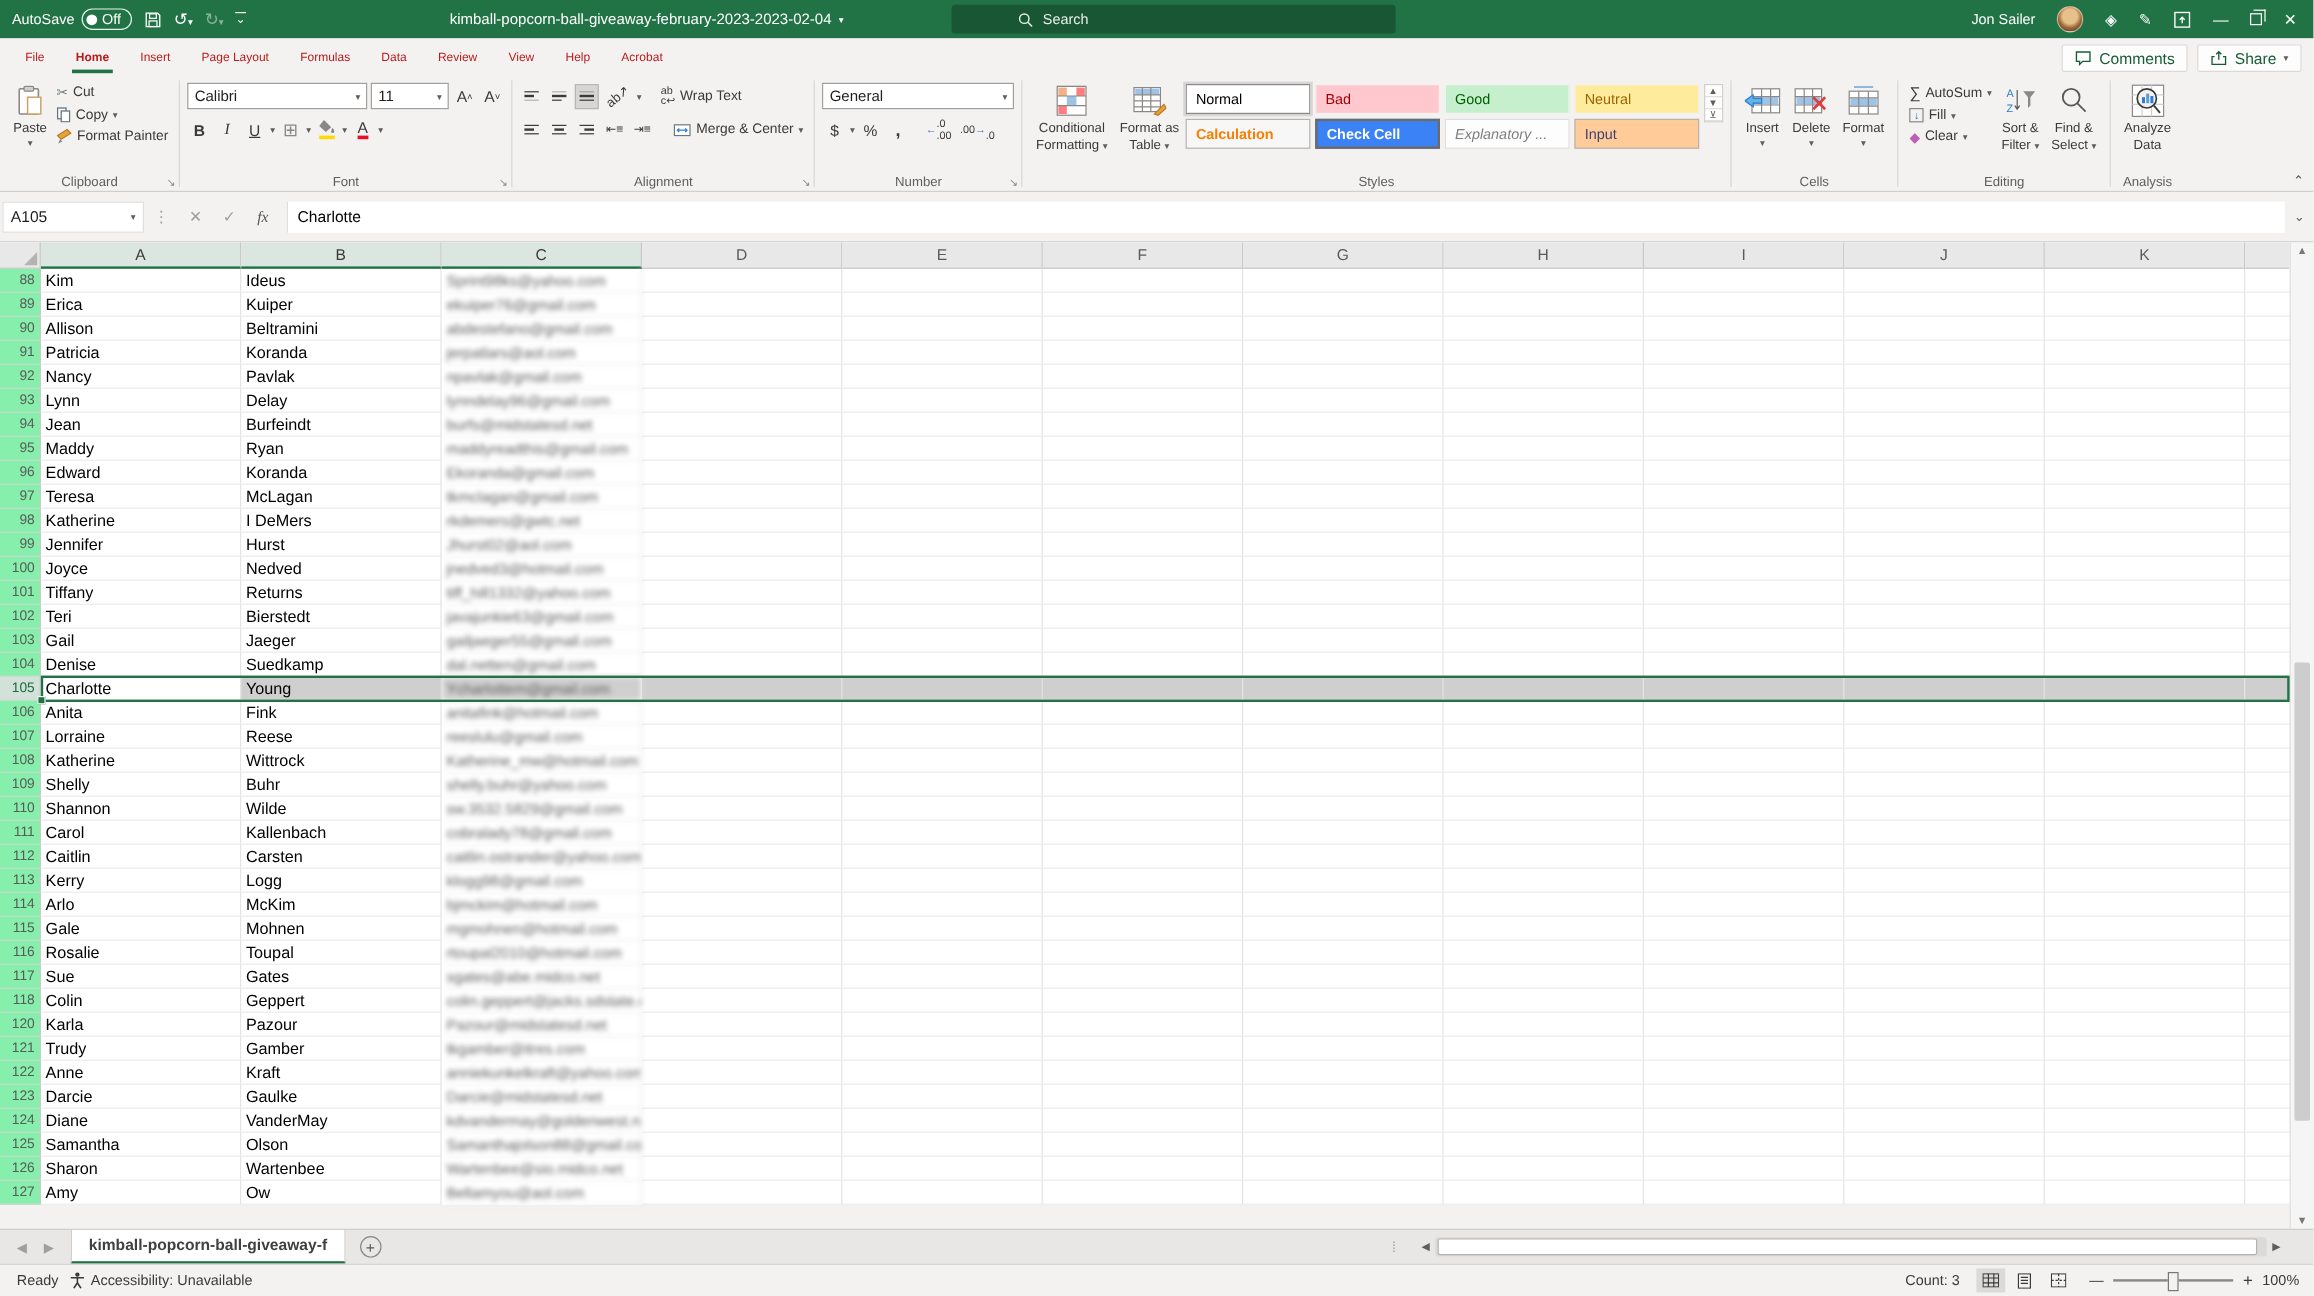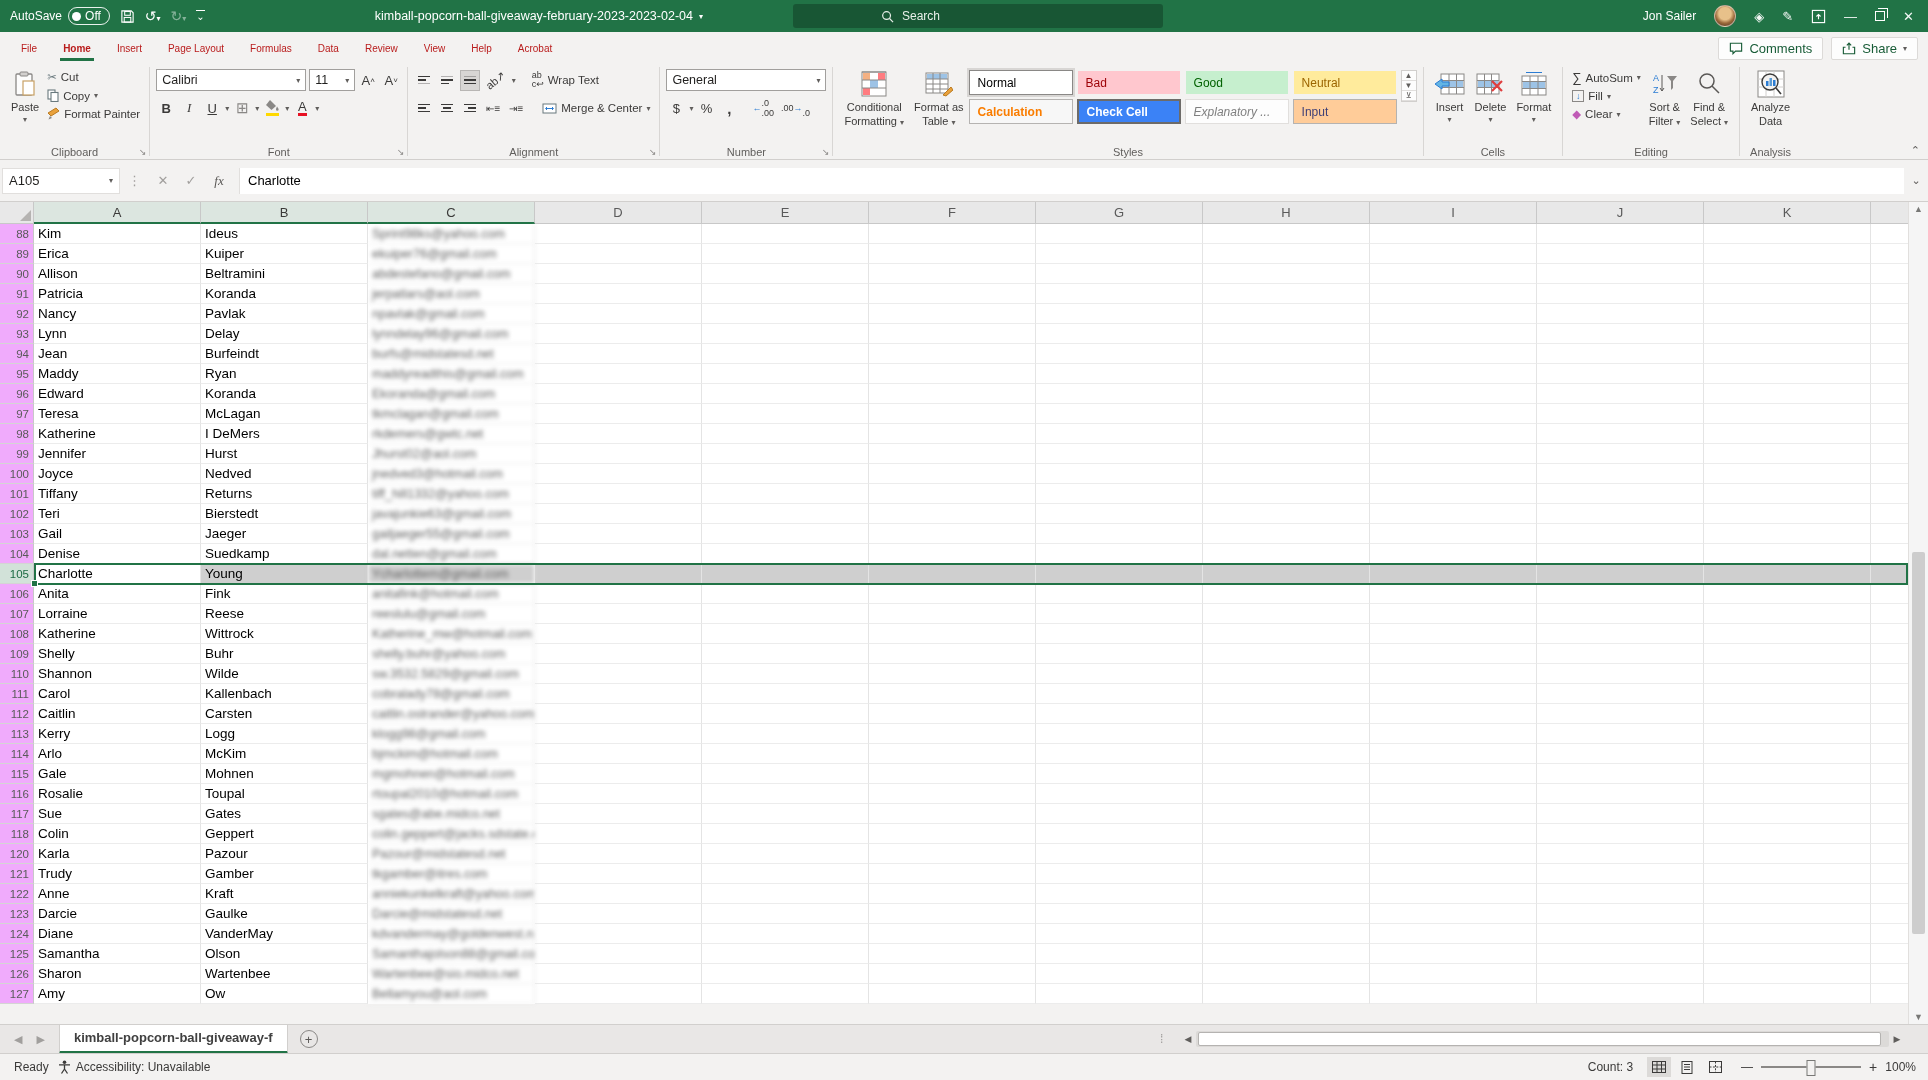--- a/index.html
+++ b/index.html
@@ -9,21 +9,21 @@
   
   .titlebar { position:absolute; top:0; left:0; right:0; height:32px; background:#217346; display:flex; align-items:center; color:#fff; font-size:12px; }
   .tb-left { display:flex; align-items:center; gap:10px; padding-left:10px; }
   .autosave { display:flex; align-items:center; gap:6px; }
   .as-pill { display:flex; align-items:center; gap:4px; border:1px solid rgba(255,255,255,.9); border-radius:9px; padding:1px 8px 1px 3px; }
   .as-dot { width:9px; height:9px; border-radius:50%; background:#fff; }
   .qa-ico { font-size:14px; line-height:1; cursor:default; }
   .qa-dim { opacity:.45; }
   .qa-more { border-top:1.5px solid #fff; font-size:10px; padding-top:1px; }
   .tb-title { display:flex; align-items:center; gap:6px; margin-left:170px; font-size:12.5px; white-space:nowrap; }
-  .tb-search { position:absolute; left:793px; top:4px; width:370px; height:24px; background:rgba(0,0,0,.25); border-radius:3px; display:flex; align-items:center; gap:8px; padding-left:88px; color:#e8efe9; }
+  .tb-search { position:absolute; left:793px; top:4px; width:370px; height:24px; background:rgba(0,0,0,.25); border-radius:3px; display:flex; align-items:center; gap:8px; padding-left:55px; color:#e8efe9; }
   .tb-right { position:absolute; right:0; top:0; height:32px; display:flex; align-items:center; gap:18px; padding-right:14px; }
   .avatar { width:22px; height:22px; border-radius:50%; background:radial-gradient(circle at 50% 38%, #e8c18a 0 38%, #9c6a3c 60%, #3c2415 100%); border:1px solid rgba(255,255,255,.5); }
   .winbtn { font-size:13px; opacity:.95; }
   .restore-ico { position:relative; width:10px; height:10px; border:1px solid #fff; display:inline-block; }
   .restore-ico::before { content:""; position:absolute; left:2px; top:-4px; width:9px; height:9px; border:1px solid #fff; border-left:none; border-bottom:none; }
 
   
   .menubar { position:absolute; top:32px; left:0; right:0; height:32px; background:#f3f2f1; display:flex; align-items:center; }
   .tabs { display:flex; align-items:center; padding-left:8px; }
   .tab { padding:6px 13px; font-size:10px; color:#b91c1c; position:relative; cursor:default; }
@@ -76,21 +76,21 @@
 
   
   .grid { position:absolute; top:202px; left:0; width:1908px; background:#fff; }
   .hdrrow { display:flex; height:22px; }
   .corner { width:34px; background:#e8e8e8; border-right:1px solid #c8c8c8; border-bottom:1px solid #c8c8c8; position:relative; }
   .corner::after { content:""; position:absolute; right:2px; bottom:2px; border-style:solid; border-width:0 0 11px 11px; border-color:transparent transparent #b5b3b1 transparent; }
   .colhead { width:167px; background:#e8e8e8; border-right:1px solid #c8c8c8; border-bottom:1px solid #c8c8c8; display:flex; align-items:center; justify-content:center; font-size:13px; color:#5a5a5a; }
   .colhead.sel { background:#dce6e0; border-bottom:2px solid #217346; color:#3b3a39; }
   .colhead.stubh { width:37px; border-right:none; }
   .row { display:flex; height:20px; position:relative; }
-  .rowhead { width:34px; background:#f0abfc; border-right:1px solid #c8c8c8; border-bottom:1px solid #d4d4d4; font-size:11.5px; color:#5a5a5a; display:flex; align-items:center; justify-content:flex-end; padding-right:4px; }
+  .rowhead { width:34px; background:#86efac; border-right:1px solid #c8c8c8; border-bottom:1px solid #d4d4d4; font-size:11.5px; color:#5a5a5a; display:flex; align-items:center; justify-content:flex-end; padding-right:4px; }
   .row.selected .rowhead { background:#d2e2d9; color:#1d6b43; }
   .c { width:167px; border-right:1px solid #e4e4e4; border-bottom:1px solid #ececec; font-size:13.5px; color:#000; display:flex; align-items:center; padding-left:4px; overflow:hidden; white-space:nowrap; }
   .c.stub { width:37px; border-right:none; }
   .email { filter:blur(2.3px); color:#5f5f5f; font-size:12.5px; }
   .row.selected .c { background:#cfcfcf; }
   .row.selected .c.active-cell { background:#fff; }
   .sel-outline { position:absolute; left:34px; right:0; top:-1px; bottom:-1px; border:2px solid #217346; pointer-events:none; z-index:3; }
   .sel-handle { position:absolute; left:31px; bottom:-3px; width:7px; height:7px; background:#217346; border:1px solid #fff; z-index:4; }
 
   
@@ -257,21 +257,21 @@
     </div>
     <div class="rsep"></div>
 
     <div class="grp">
       <div class="fontgrid">
         <div class="frow">
           <div class="combo" style="width:150px">
               <span>Calibri</span>
               <span class="dd">▾</span>
             </div>
-          <div class="combo" style="width:46px">
+          <div class="combo" style="width:65px">
               <span>11</span>
               <span class="dd">▾</span>
             </div>
           <span class="tbtn">A<sup style="font-size:8px">˄</sup></span>
           <span class="tbtn">A<sup style="font-size:8px">˅</sup></span>
         </div>
         <div class="frow">
           <span class="tbtn" style="font-weight:700">B</span>
           <span class="tbtn" style="font-style:italic;font-family:'Liberation Serif',serif">I</span>
           <span class="tbtn" style="text-decoration:underline">U</span>

